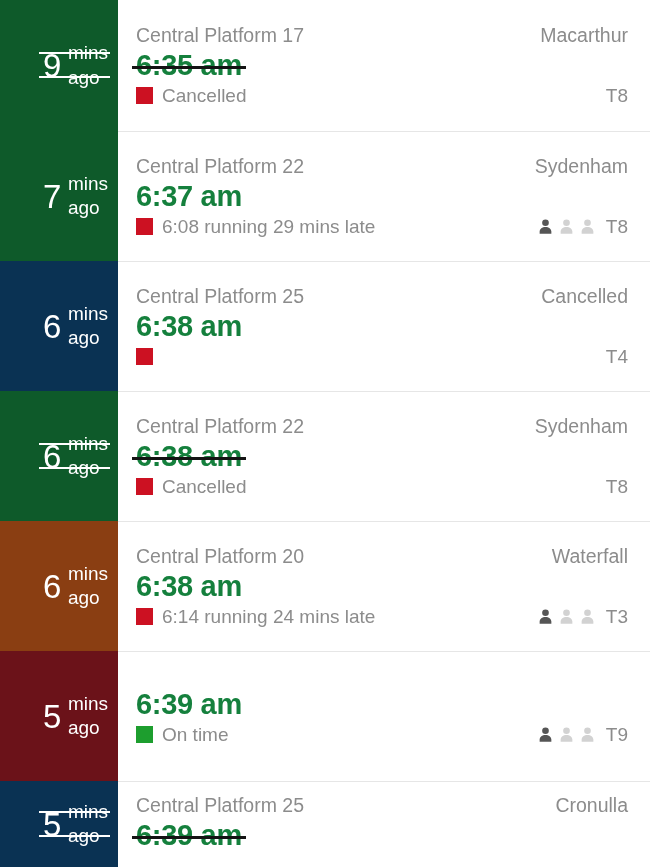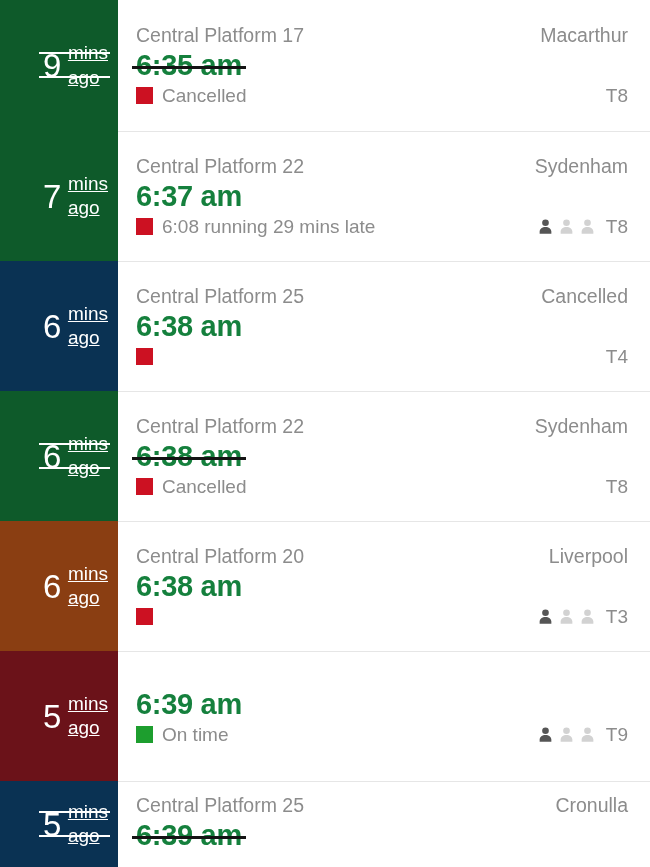--- a/index.html
+++ b/index.html
@@ -58,21 +58,21 @@
   }
 
   .countdown .unit {
     margin-left: 7px;
     font-size: 19px;
     line-height: 1.28;
     text-align: left;
     font-weight: 400;
   }
 
-  .countdown .unit span { display: block; text-decoration: underline; }
+  .countdown .unit span { display: block; }
 
   
   .row.cancelled .countdown::after {
     content: "";
     position: absolute;
     left: -4px;
     right: -2px;
     top: 23%;
     height: 2px;
     background: #ffffff;
@@ -335,28 +335,29 @@
           <div class="num">6</div>
           <div class="unit">
             <span>mins</span>
             <span>ago</span>
           </div>
         </div>
       </div>
       <div class="detail">
         <div class="line line-top">
           <div class="platform">Central Platform 20</div>
-          <div class="destination">Liverpool</div>
+          <div class="destination">Waterfall</div>
         </div>
         <div class="line line-time">
           <div class="time">6:38 am</div>
         </div>
         <div class="line line-status">
           <div class="status-left">
             <span class="status-swatch" style="background: rgb(204, 17, 34);"></span>
+            <span class="status-text">6:14 running 24 mins late</span>
           </div>
           <div class="status-right">
             <div class="occupancy">
               <span class="fig">
                 <svg width="19" height="19" viewBox="0 0 24 24">
                   <circle cx="12" cy="7.2" r="4.2" fill="#555555"></circle>
                   <path d="M12 12.6c-4.1 0-7.4 2.6-7.4 5.8V21h14.8v-2.6c0-3.2-3.3-5.8-7.4-5.8z" fill="#555555"></path>
                 </svg>
               </span>
               <span class="fig">

